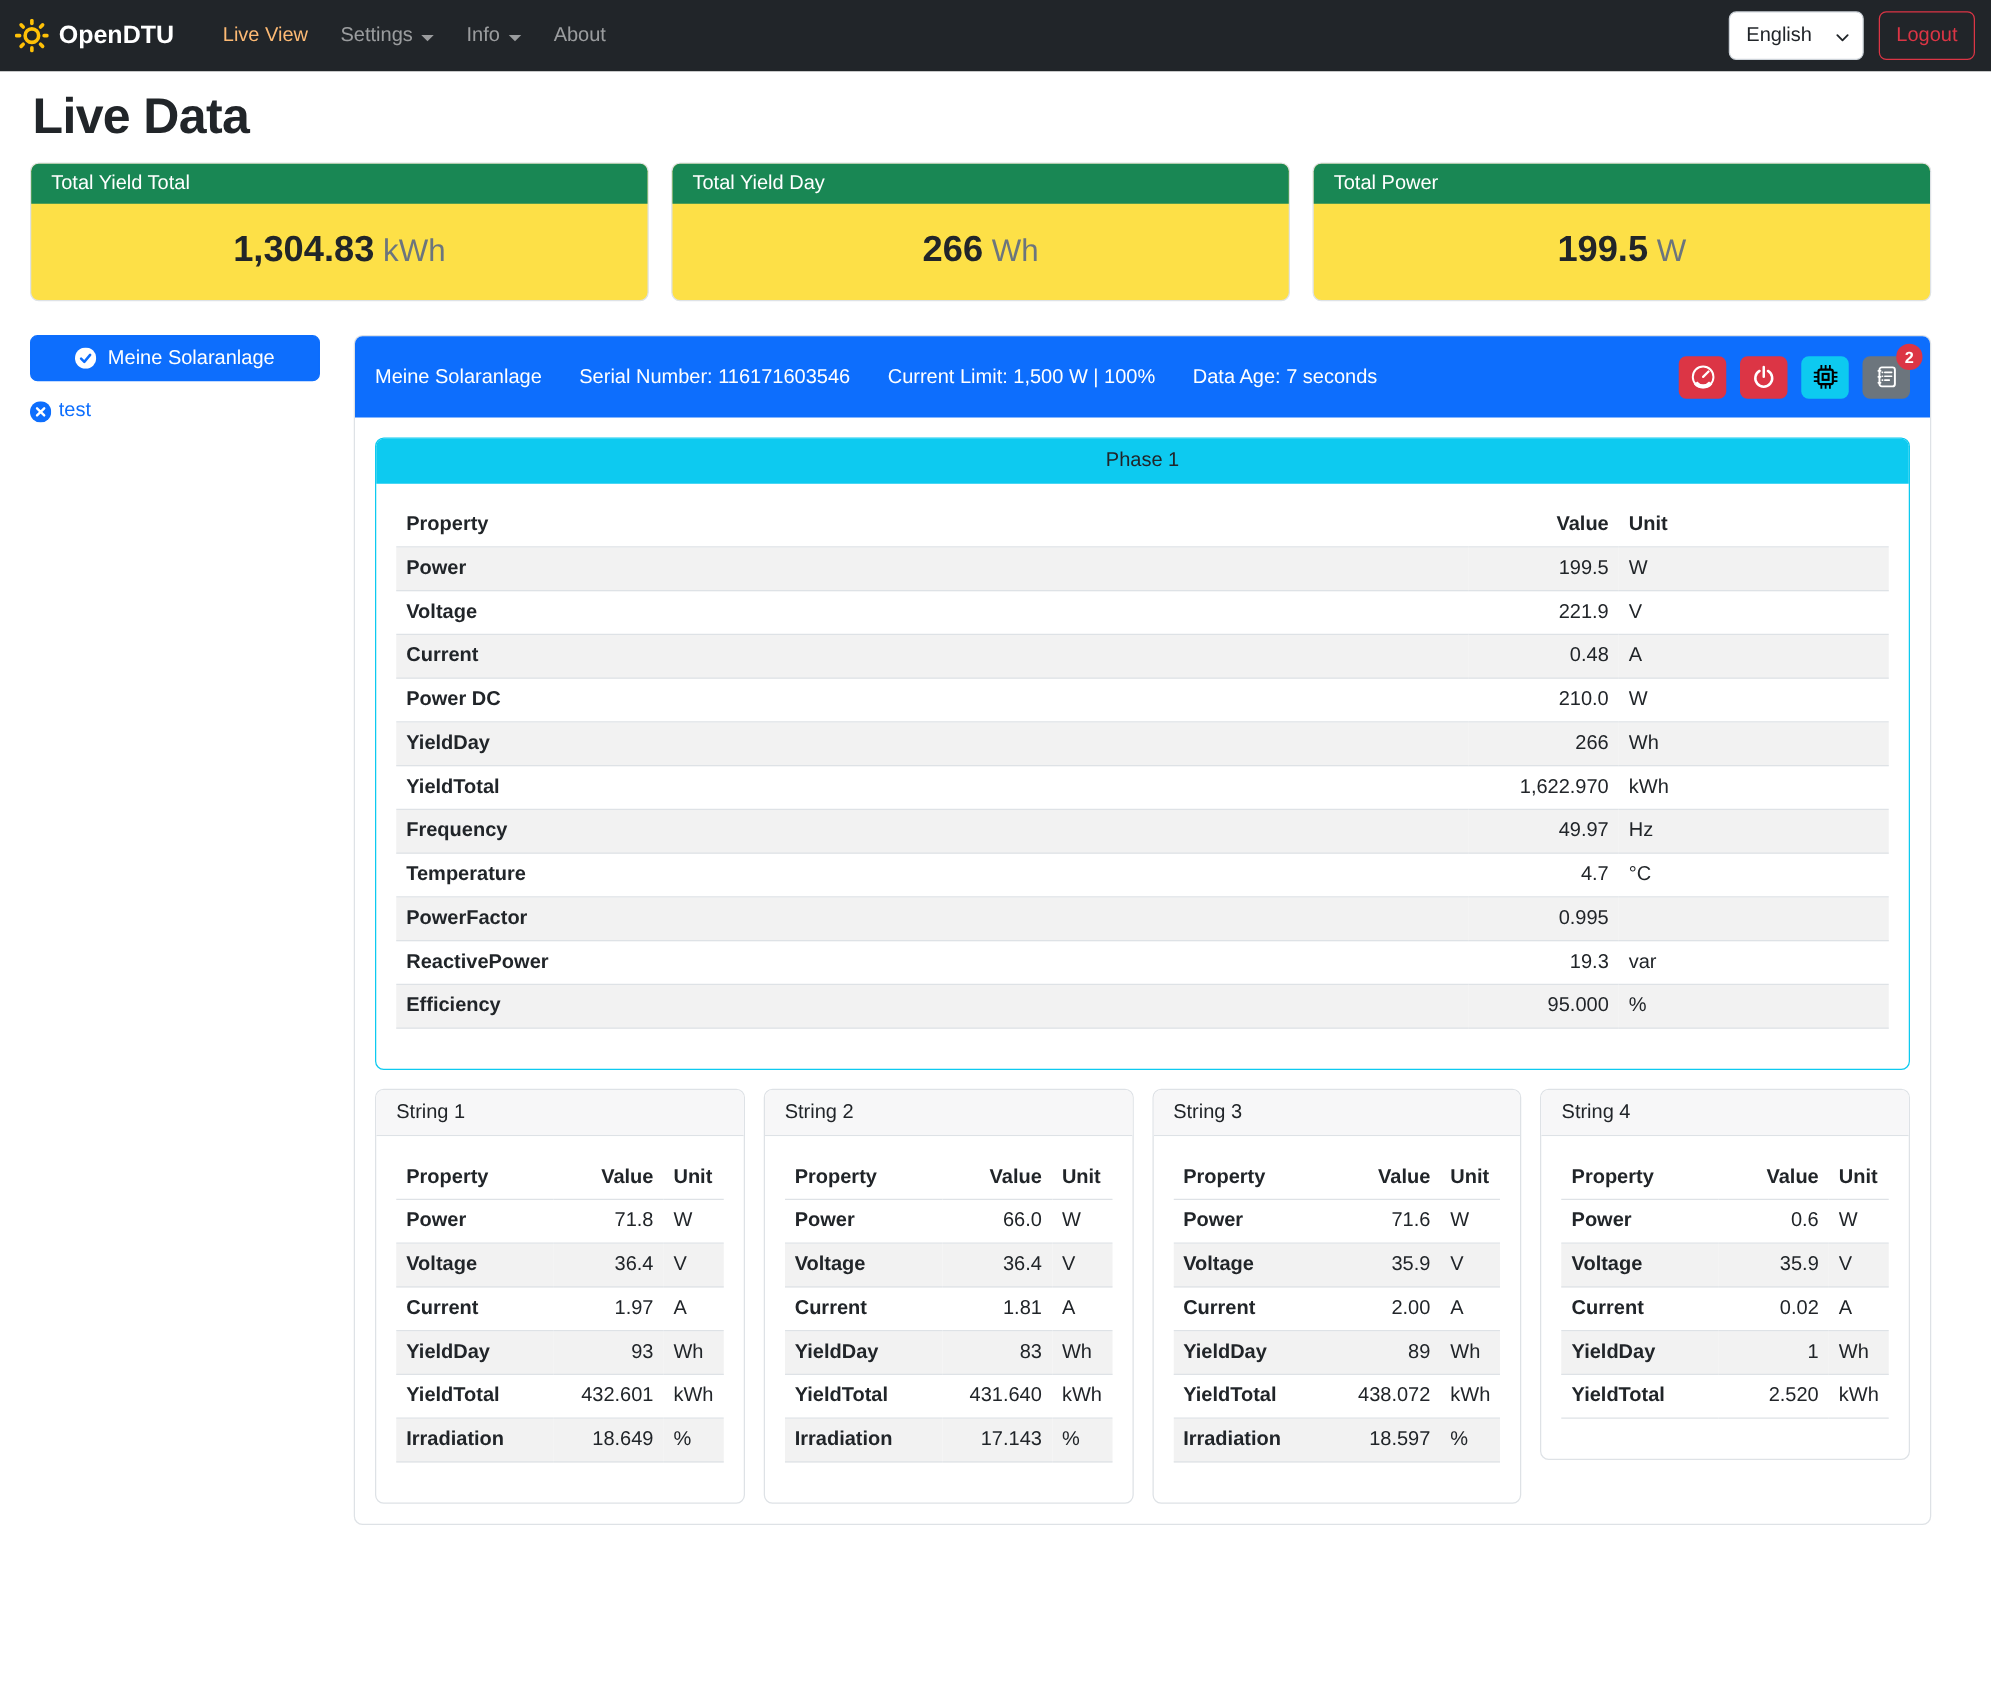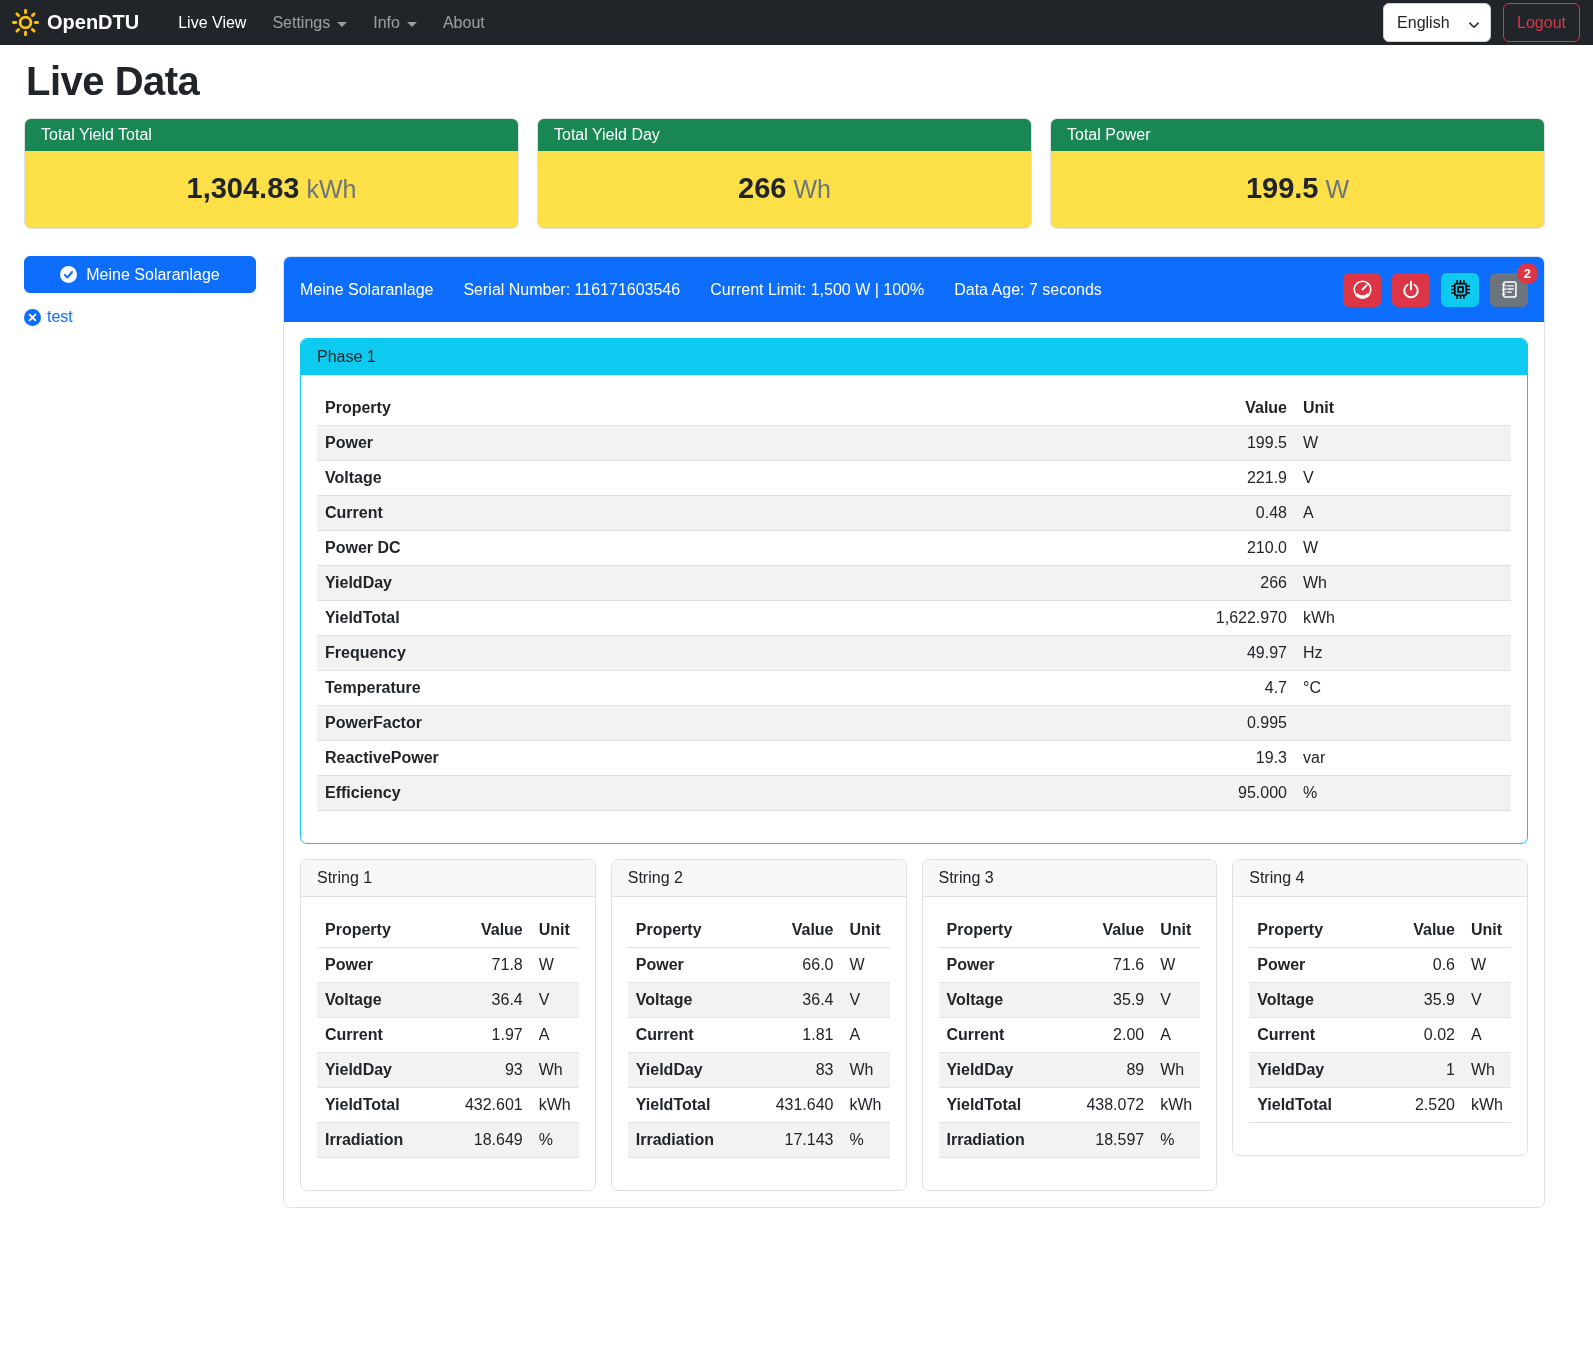--- a/index.html
+++ b/index.html
@@ -3,24 +3,24 @@
 <meta charset="utf-8">
 <style>
   * { margin:0; padding:0; box-sizing:border-box; }
   html,body { background:#fff; }
   body {
     width:1593px; height:1359px;
     font-family:"Liberation Sans", sans-serif;
     font-size:16px; color:#212529;
   }
   
-  .navbar { height:45px; background:#212529; display:flex; padding:0 13px 0 12px; }
+  .navbar { height:57px; background:#212529; display:flex; padding:0 13px 0 12px; }
   .brand { display:flex; align-items:center; gap:8px; color:#fff; font-size:20px; font-weight:700; margin-right:26px; text-decoration:none; }
   .nav-link { color:rgba(255,255,255,.55); padding:8px 13px; text-decoration:none; display:flex; align-items:center; gap:7px; font-size:16px; }
-  .nav-link.active { color:#ffffff; }
+  .nav-link.active { color:#fdba74; }
   .caret { width:0; height:0; border-left:5px solid transparent; border-right:5px solid transparent; border-top:5px solid currentColor; display:inline-block; margin-top:3px; }
   .nav-right { margin-left:auto; display:flex; gap:12px; align-items:center; }
   .lang-wrap { position:relative; }
   select.lang { width:108px; height:39px; border-radius:6px; border:1px solid #ced4da; font-size:16px; padding:0 30px 0 13px; appearance:none; -webkit-appearance:none; background:#fff; color:#212529; font-family:inherit; }
   .select-chevron { position:absolute; right:11px; top:14px; pointer-events:none; }
   .logout-btn { height:39px; padding:0 13px; background:transparent; border:1px solid #dc3545; color:#dc3545; border-radius:6px; font-size:16px; font-family:inherit; cursor:pointer; }
   
   .container { padding:14px 48px 0 24px; }
   .page-title { font-size:40px; font-weight:700; margin:0 0 14px 2px; letter-spacing:-.5px; }
   
@@ -40,21 +40,21 @@
   .inverter-header { background:#0d6efd; color:#fff; border-radius:6px 6px 0 0; display:flex; align-items:center; gap:30px; padding:0 16px; height:65px; font-size:16px; }
   .icon-btns { margin-left:auto; display:flex; gap:11px; }
   .icon-btn { width:38px; height:34px; border-radius:6px; border:none; display:flex; align-items:center; justify-content:center; position:relative; cursor:pointer; padding:0; }
   .icon-btn.red  { background:#dc3545; }
   .icon-btn.cyan { background:#0dcaf0; }
   .icon-btn.gray { background:#6c757d; }
   .badge { position:absolute; top:-10px; right:-10px; background:#dc3545; color:#fff; font-size:13px; font-weight:700; border-radius:50rem; padding:4px 7px; line-height:1; }
   .inverter-body { padding:16px; }
   
   .phase-card { border:1px solid #0dcaf0; border-radius:7px; background:#fff; }
-  .hdr-cyan { background:#0dcaf0; color:#212529; padding:9px 16px; border-radius:6px 6px 0 0; font-size:16px; }
+  .hdr-cyan { background:#0dcaf0; color:#212529; padding:9px 16px; border-radius:6px 6px 0 0; font-size:16px;text-align:center; }
   .card-body { padding:16px; }
   
   table { width:100%; border-collapse:collapse; margin-bottom:16px; font-size:16px; }
   th,td { padding:8px; border-bottom:1px solid #dee2e6; text-align:left; vertical-align:middle; font-weight:400; }
   thead th { font-weight:700; }
   tbody th.prop { font-weight:700; }
   .val { text-align:right; }
   .phase-table .val  { width:120px; }
   .phase-table .unit { width:216px; }
   .string-table .val  { width:88px; }

